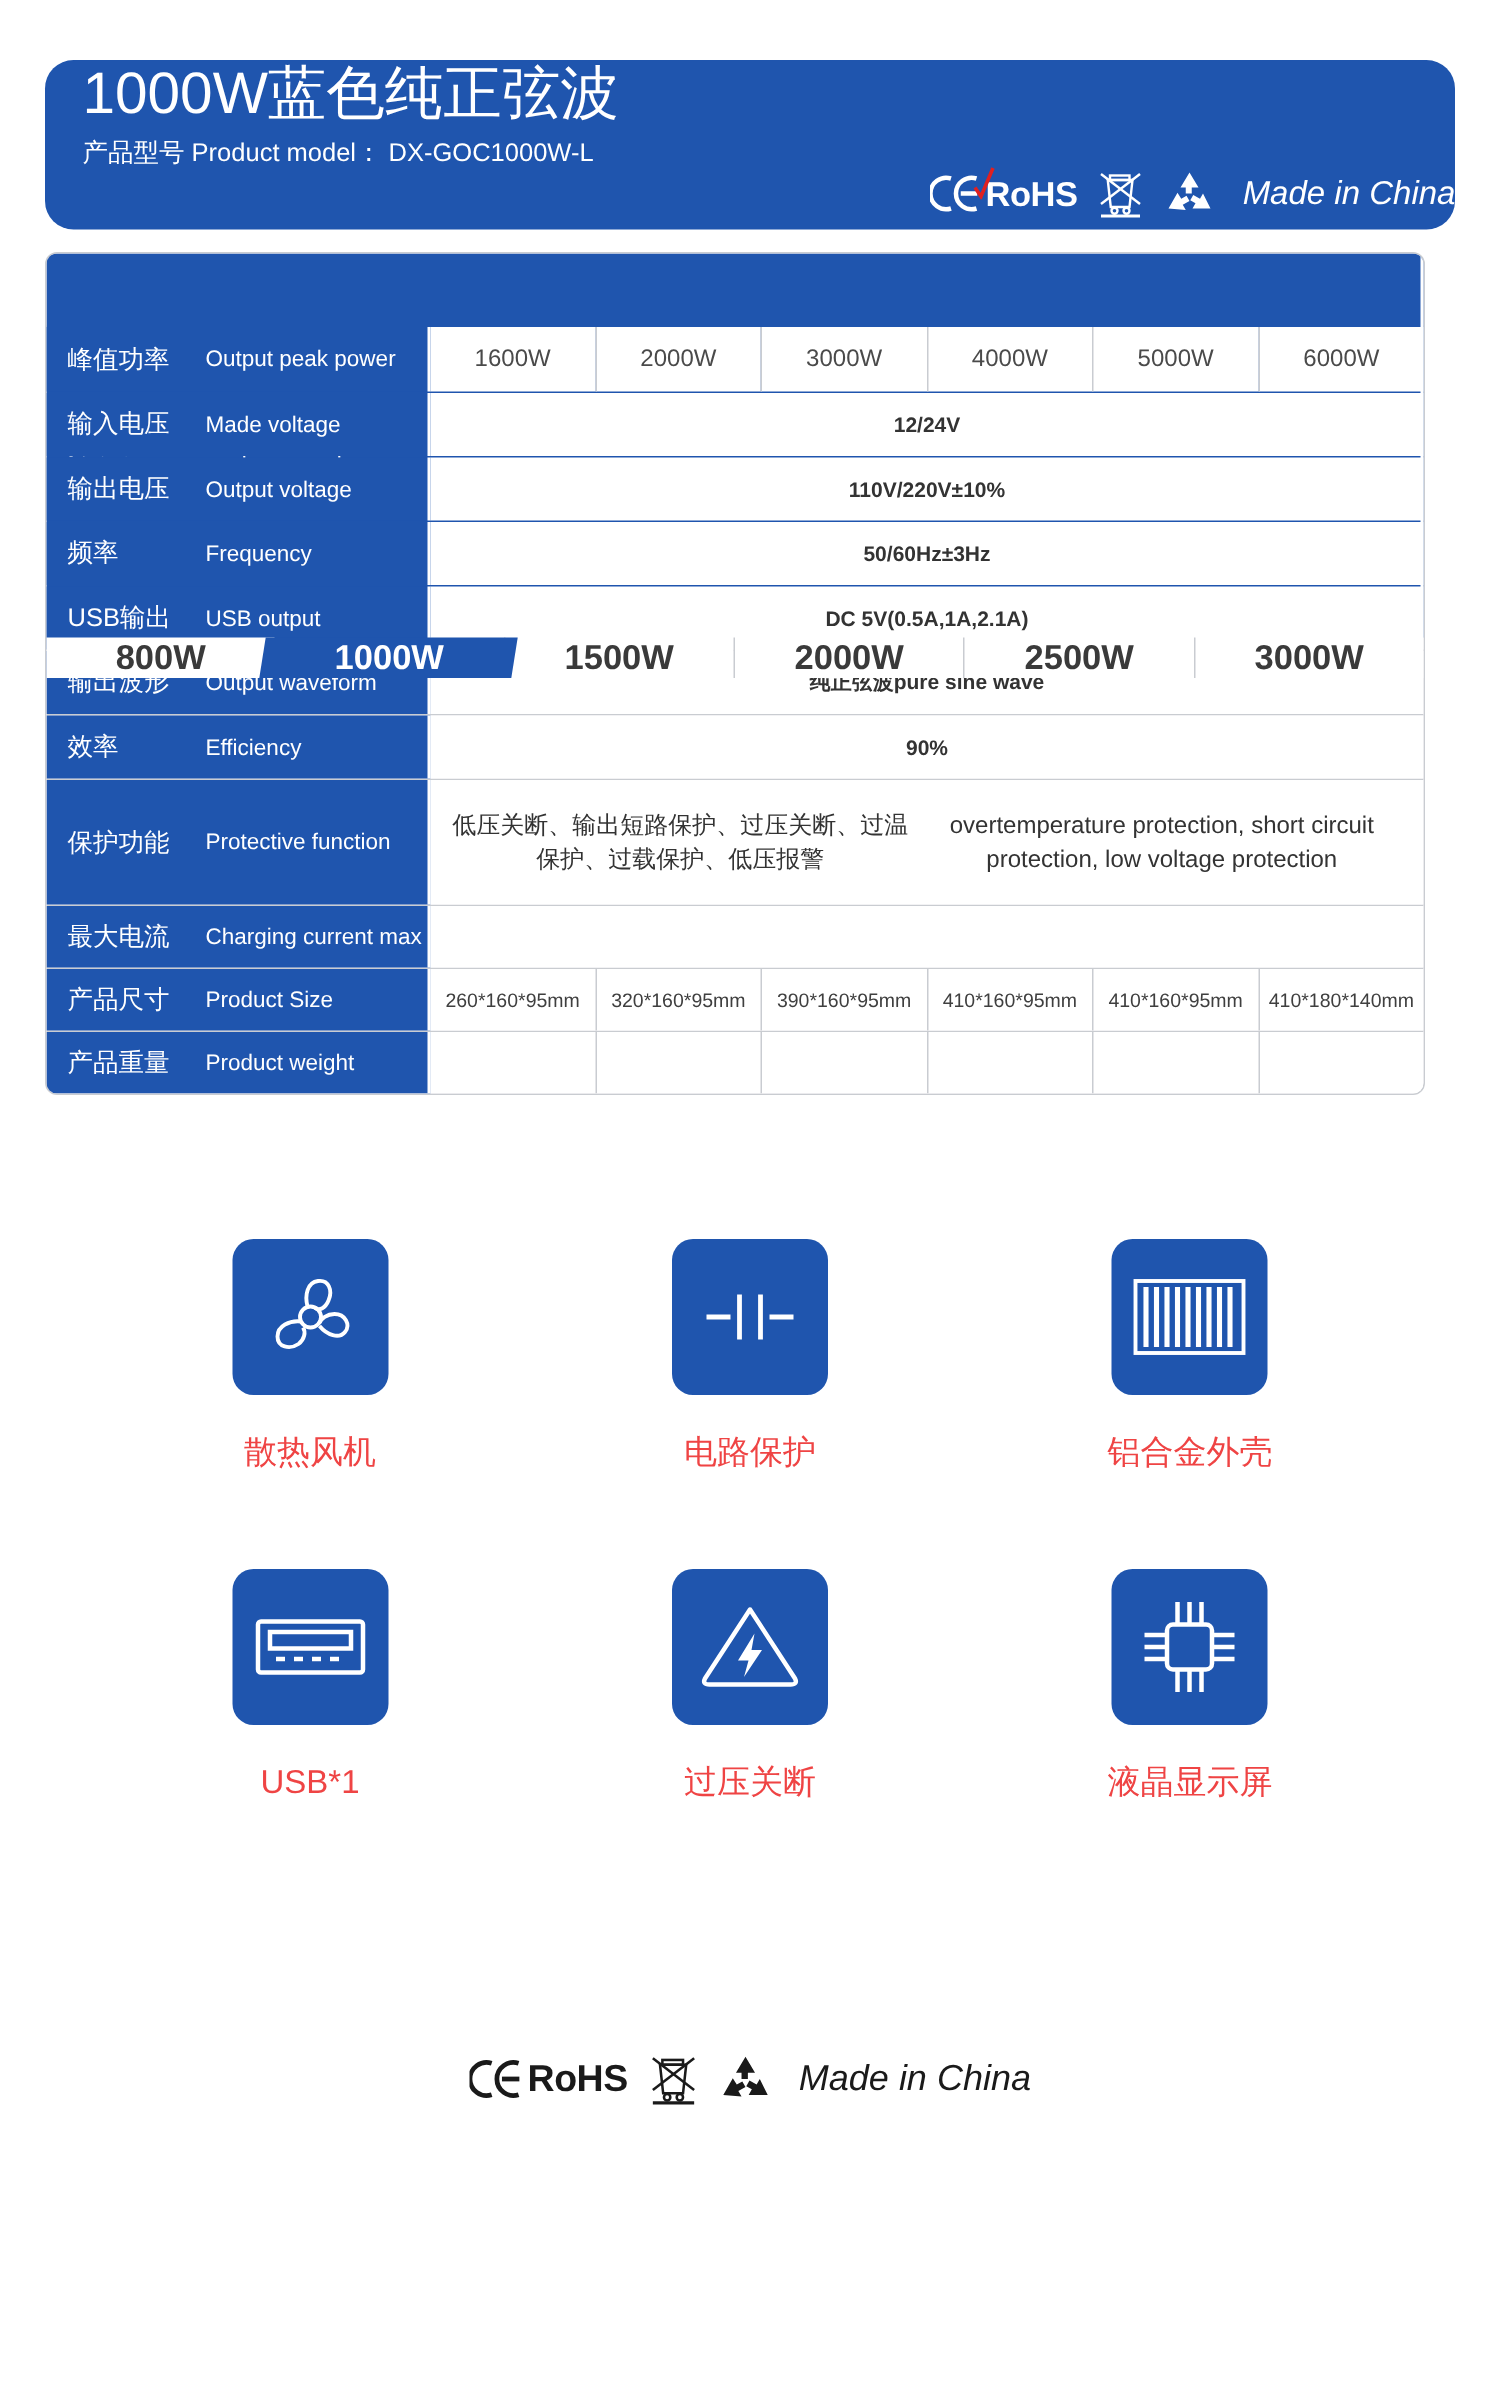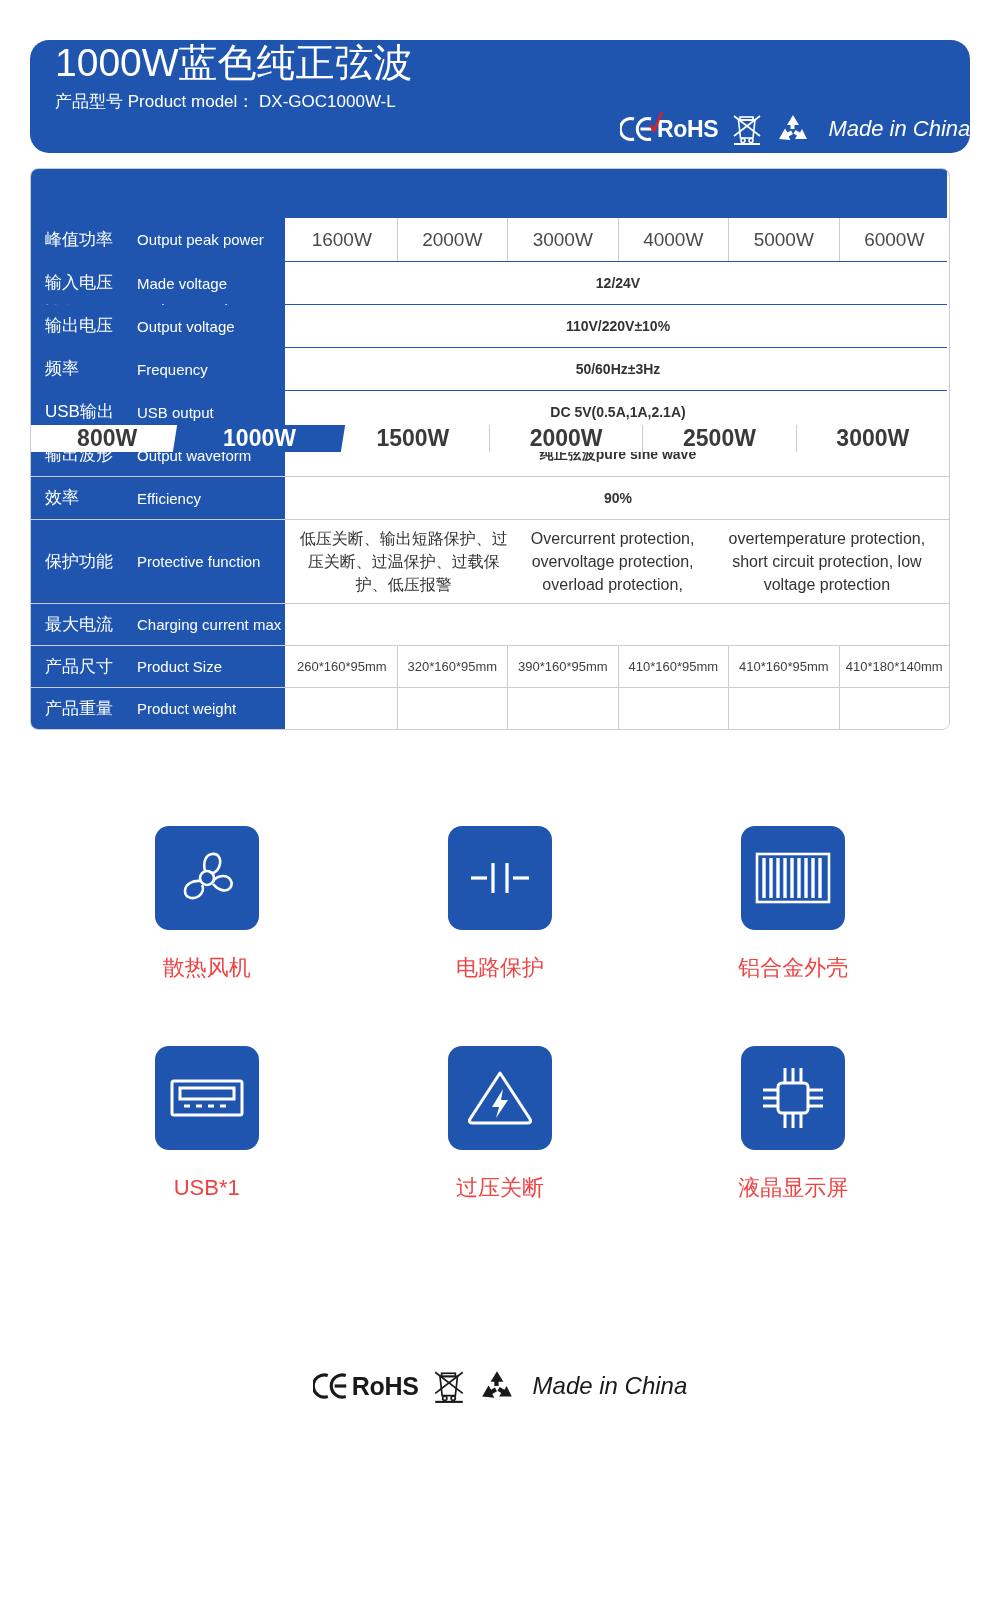--- a/index.html
+++ b/index.html
@@ -139,21 +139,21 @@
     left: -8px; top: 0;
     width: calc(100% + 16px);
     height: 100%;
     background: #1f55ae;
     transform: skewX(-9deg);
     z-index: 0;
   }
   .hl-text { position: relative; z-index: 1; color: #ffffff; }
 
   .r-peak { height: 44px; justify-content: flex-end; }
-  .r-peak .vcell { font-size: 19px; color: #4a4a4a; }
+  .r-peak .vcell { font-size: 16px; color: #4a4a4a; }
 
   .r-simple { height: 43px; }
   .r-simple .merged { font-size: 14px; font-weight: bold; }
 
   .r-protect { height: 84px; }
   .protect-block {
     flex: 1 1 auto;
     background: #ffffff;
     display: flex;
     flex-direction: row;
@@ -353,21 +353,20 @@
       <div class="merged">90%</div>
     </div>
 
     <div class="srow r-protect">
       <div class="label-cell tall">
         <span class="label-cn">保护功能</span>
         <span class="label-en">Protective function</span>
       </div>
       <div class="protect-block">
         <div class="protect-cn">低压关断、输出短路保护、过压关断、过温保护、过载保护、低压报警</div>
-        <div class="protect-en">Overcurrent protection, overvoltage protection, overload protection,</div>
         <div class="protect-en">overtemperature protection, short circuit protection, low voltage protection</div>
       </div>
     </div>
 
     <div class="srow r-empty">
       <div class="label-cell">
         <span class="label-cn">最大电流</span>
         <span class="label-en">Charging current max</span>
       </div>
       <div class="merged"></div>

